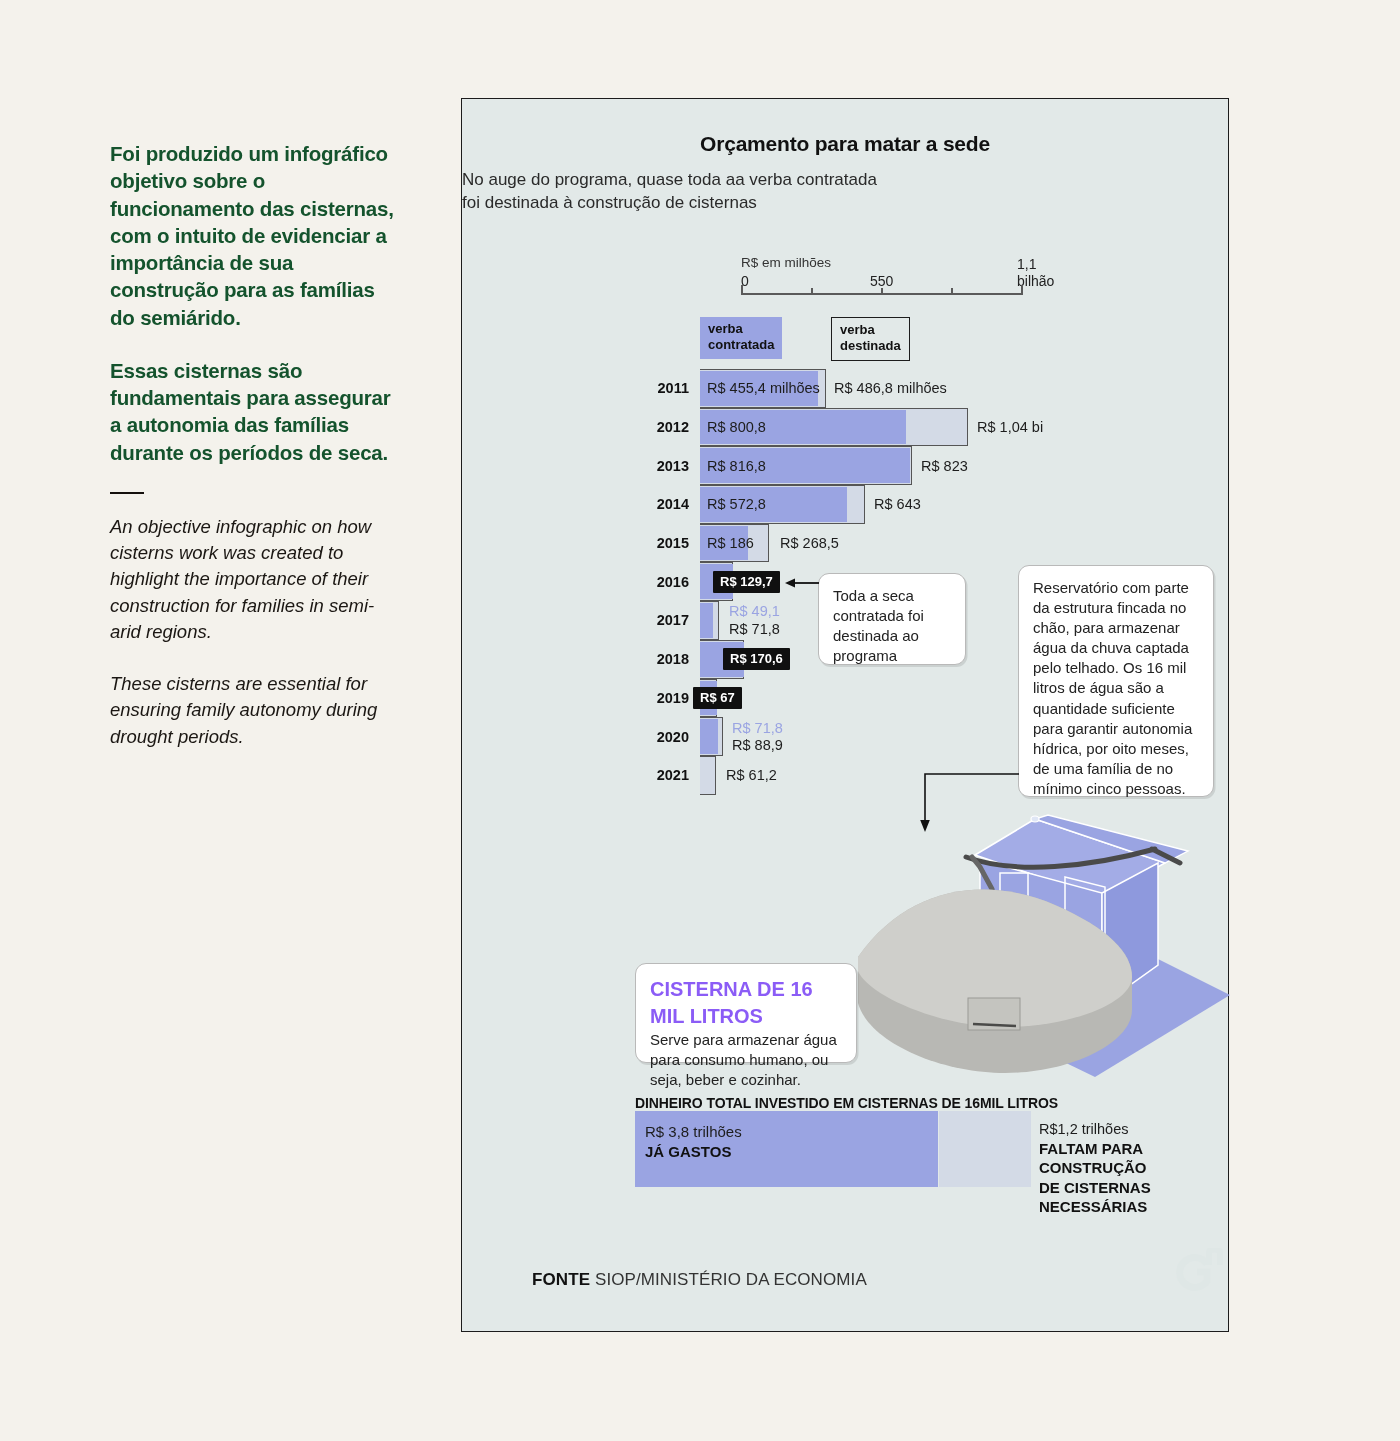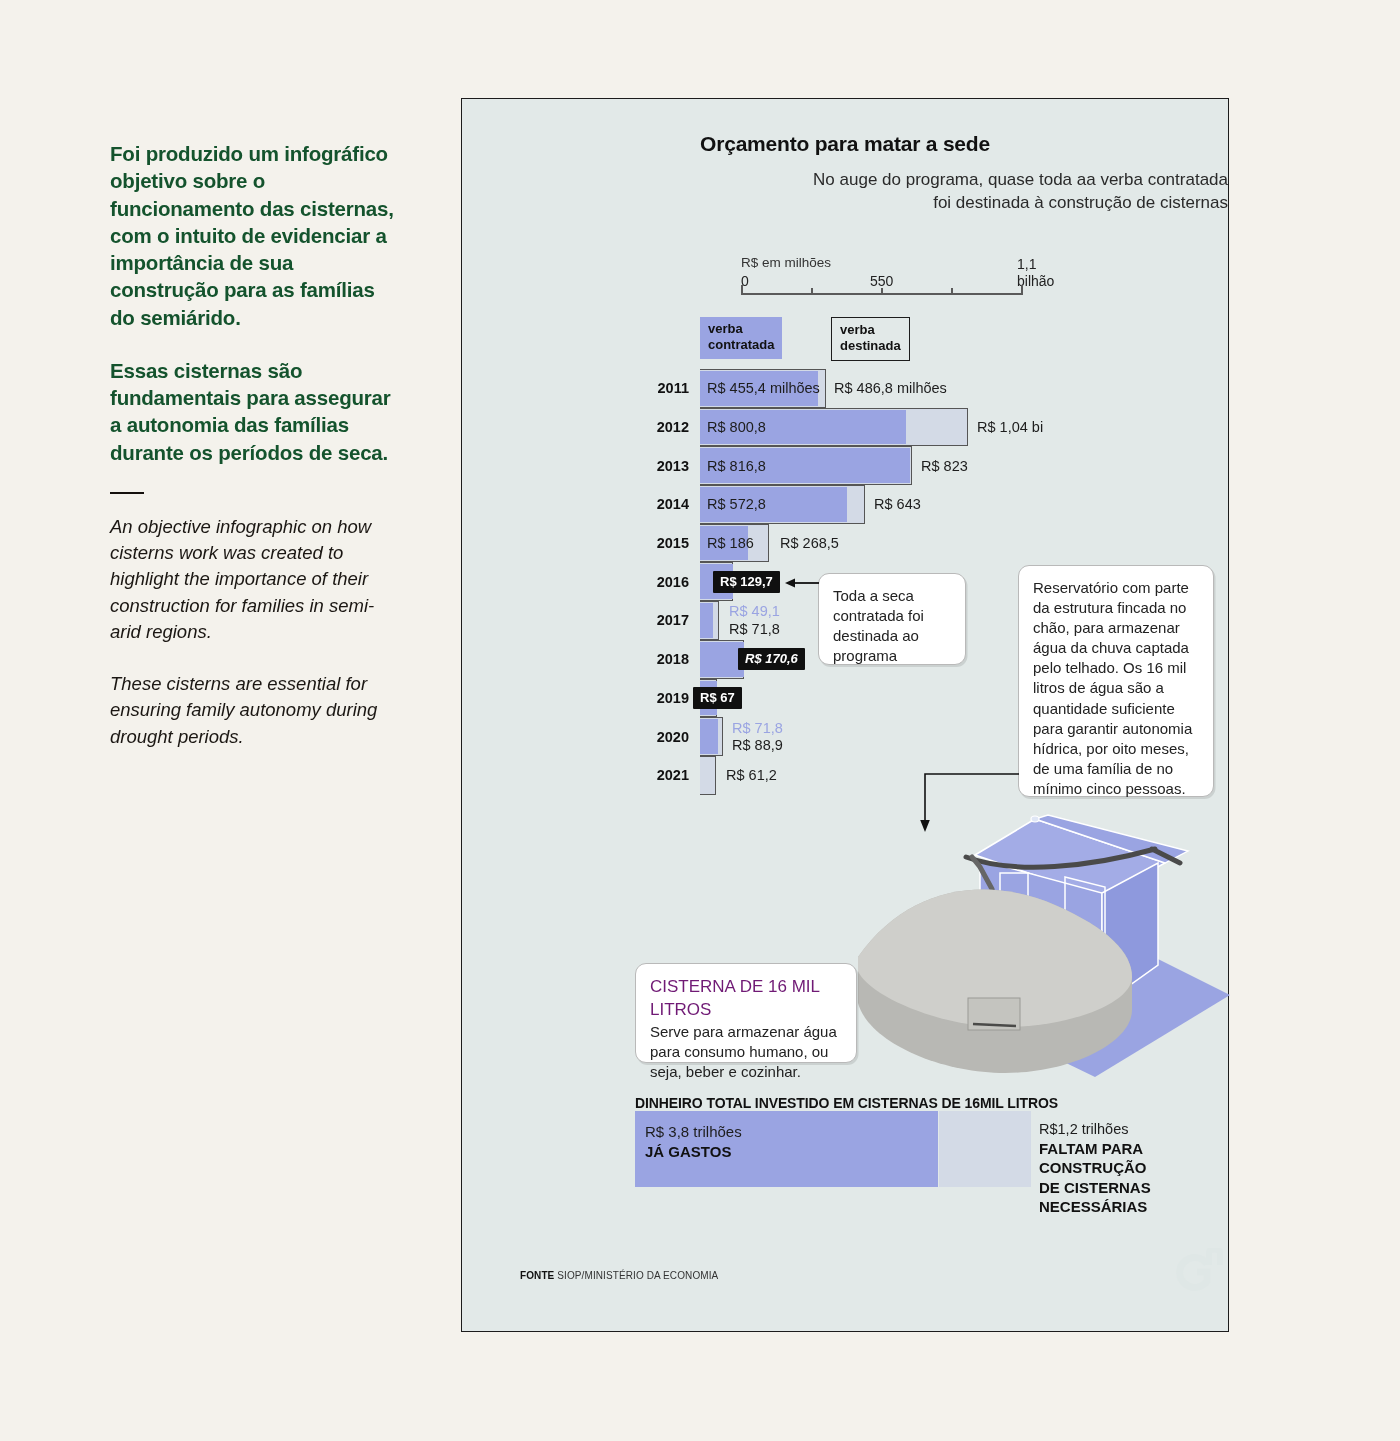--- a/index.html
+++ b/index.html
@@ -27,21 +27,21 @@
   
   #panel{
     position:absolute;left:461px;top:98px;width:768px;height:1234px;
     background:#e2e9e8;border:1.5px solid #1c1c1c;box-sizing:border-box;
   }
   #chart-title{
     position:absolute;left:0;top:33px;width:100%;text-align:center;
     font-size:21px;font-weight:bold;color:#111;letter-spacing:-0.2px;
   }
   #chart-subtitle{
-    position:absolute;left:0;top:70px;width:100%;text-align:right;
+    position:absolute;left:0;top:70px;width:100%;text-align:left;
     font-size:17px;line-height:1.35;color:#2a2a2a;
   }
   
   #axis-wrap{position:absolute;left:238px;top:156px;width:290px;height:42px;margin-left:41px;}
   #axis-unit{position:absolute;left:0;top:0;font-size:13.5px;color:#333;white-space:nowrap;}
   .axis-tick-label{position:absolute;font-size:14px;color:#222;}
   #axis-line{position:absolute;left:0;top:38px;width:282px;height:1.5px;background:#5a5a5a;}
   .axis-tick{position:absolute;top:33px;width:1.5px;height:6px;background:#5a5a5a;}
   .axis-end{position:absolute;top:30px;width:1.5px;height:9px;background:#5a5a5a;}
   
@@ -84,38 +84,38 @@
   .val-stack .d{color:#1d1d1d;}
   
   .bubble{
     position:absolute;background:#fff;border:1.4px solid #b9b9b9;border-radius:11px;
     box-shadow:1.5px 2px 0 rgba(0,0,0,.10);
     font-size:15px;line-height:1.34;color:#222;padding:12px 14px;box-sizing:border-box;
   }
   #bubble-2016{left:818px;top:573px;width:148px;height:92px;}
   #bubble-reserv{left:1018px;top:565px;width:196px;height:232px;}
   #bubble-cisterna{left:635px;top:963px;width:222px;height:100px;}
-  #bubble-cisterna .bt{font-weight:normal;font-size:17px;display:block;color:#701a75;}
+  #bubble-cisterna .bt{font-weight:bold;font-size:20px;display:block;color:#8b5cf6;}
   
   .arrow-svg{position:absolute;overflow:visible;}
   
   #illustration{position:absolute;left:840px;top:805px;width:390px;height:290px;}
   
   #totals{position:absolute;left:635px;top:1095px;width:520px;}
   #totals-title{font-size:14px;font-weight:bold;color:#111;letter-spacing:-0.1px;}
   #totals-bars{position:relative;height:76px;}
   #bar-spent{position:absolute;left:0;top:0;width:303px;height:76px;background:#9aa4e2;}
   #bar-missing{position:absolute;left:304px;top:0;width:92px;height:76px;background:#d3dae6;}
   #spent-text{position:absolute;left:10px;top:11px;font-size:15px;color:#1d1d1d;line-height:1.3;}
   #spent-text b{display:block;font-size:15px;color:#111;}
   #missing-text{position:absolute;left:404px;top:9px;font-size:14.5px;color:#1d1d1d;line-height:1.28;}
   #missing-text b{display:block;font-size:15px;color:#111;line-height:1.3;}
   
   #footer-source{
-    position:absolute;left:520px;top:1270px;font-size:10px;color:#333;letter-spacing:.1px;
+    position:absolute;left:532px;top:1270px;font-size:17px;color:#333;letter-spacing:.1px;
   }
   #footer-source b{color:#111;}
   #logo{position:absolute;left:1176px;top:1248px;width:48px;height:46px;}
 </style>
 </head>
 <body>
 
 <div id="left-column">
   <p class="lead-para">Foi produzido um infográfico objetivo sobre o funcionamento das cisternas, com o intuito de evidenciar a importância de sua construção para as famílias do semiárido.</p>
   <p class="lead-para">Essas cisternas são fundamentais para assegurar a autonomia das famílias durante os períodos de seca.</p>
@@ -228,21 +228,21 @@
           <span class="d">R$ 71,8</span>
         </span>
       </div>
     </div>
 
     <div class="row">
       <span class="year-label">2018</span>
       <div class="bar-area">
         <div class="bar-dest" style="width:44px;"></div>
         <div class="bar-contr" style="width:44px;"></div>
-        <span class="val-label val-chip" style="left:38px;font-style:italic;">R$ 170,6</span>
+        <span class="val-label val-chip" style="left:23px;">R$ 170,6</span>
       </div>
     </div>
 
     <div class="row">
       <span class="year-label">2019</span>
       <div class="bar-area">
         <div class="bar-dest" style="width:17px;"></div>
         <div class="bar-contr" style="width:17px;"></div>
         <span class="val-label val-chip" style="left:-7px;">R$ 67</span>
       </div>

